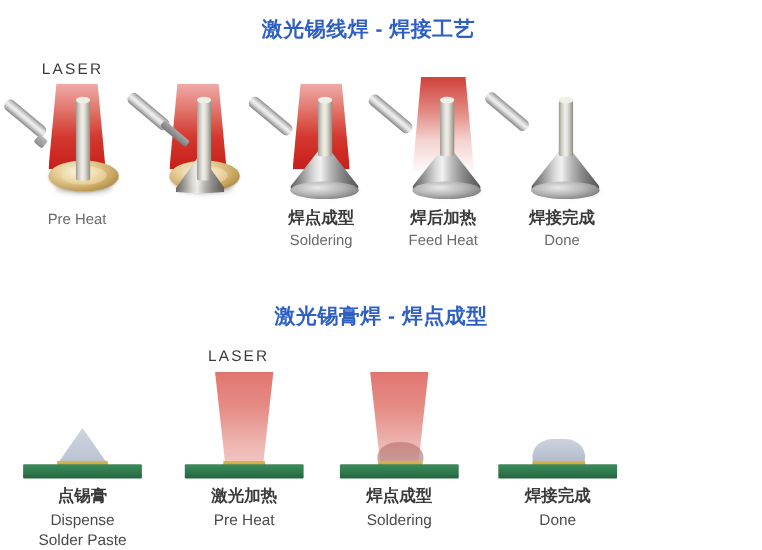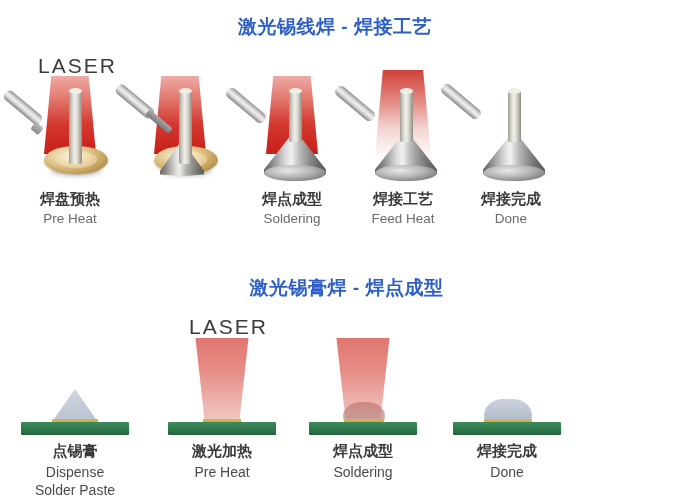--- a/index.html
+++ b/index.html
@@ -47,21 +47,21 @@
   .wire-art {
     position: absolute;
     top: 0; left: 0;
     width: 112px;
     height: 140px;
   }
 
   .laser-word {
     position: absolute;
     color: #3b3b3b;
-    font-size: 21px;
+    font-size: 14px;
     letter-spacing: 2px;
     white-space: nowrap;
     font-family: "Liberation Sans", "DejaVu Sans", sans-serif;
   }
 
   
   .beam {
     position: absolute;
     clip-path: polygon(14% 0%, 86% 0%, 100% 100%, 0% 100%);
   }
@@ -262,21 +262,20 @@
         <div class="beam beam-normal" style="left:30px; top:28px; width:52px; height:78px;"></div>
         <div class="cone-shadow" style="left:36px; top:118px; width:52px; height:11px;"></div>
         <div class="pad-ellipse" style="left:30px; top:98px; width:64px; height:28px;"></div>
         <div class="pad-inner" style="left:41px; top:103px; width:42px; height:17px;"></div>
         <div class="pin" style="left:55px; top:42px; width:13px; height:74px;"></div>
         <div class="pin-cap" style="left:55px; top:40px; width:13px; height:6px;"></div>
         <div class="feeder" style="left:-14px; top:54px; width:46px; height:11px; transform:rotate(40deg);"></div>
         <div class="feeder-tip" style="left:18px; top:76px; width:10px; height:9px; transform:rotate(40deg); border-radius:2px;"></div>
       </div>
       <div class="caption" style="top:142px; left:0;">
-        <span class="cap-cn">焊盘预热</span>
         <span class="cap-en">Pre Heat</span>
       </div>
     </div>
 
     <div class="wire-stage" style="left:124px;">
       <div class="wire-art">
         <div class="beam beam-normal" style="left:30px; top:28px; width:52px; height:78px;"></div>
         <div class="cone-shadow" style="left:36px; top:118px; width:52px; height:11px;"></div>
         <div class="pad-ellipse" style="left:30px; top:98px; width:64px; height:28px;"></div>
         <div class="pad-inner" style="left:41px; top:103px; width:42px; height:17px;"></div>
@@ -310,21 +309,21 @@
       <div class="wire-art">
         <div class="beam beam-post" style="left:28px; top:22px; width:56px; height:86px;"></div>
         <div class="cone-shadow" style="left:32px; top:120px; width:58px; height:11px;"></div>
         <div class="cone" style="left:28px; top:82px; width:62px; height:46px;"></div>
         <div class="cone-base" style="left:28px; top:117px; width:62px; height:16px;"></div>
         <div class="pin" style="left:53px; top:42px; width:13px; height:52px;"></div>
         <div class="pin-cap" style="left:53px; top:40px; width:13px; height:6px;"></div>
         <div class="feeder" style="left:-16px; top:50px; width:48px; height:11px; transform:rotate(40deg);"></div>
       </div>
       <div class="caption" style="top:142px; left:0;">
-        <span class="cap-cn">焊接工艺</span>
+        <span class="cap-cn">焊后加热</span>
         <span class="cap-en">Feed Heat</span>
       </div>
     </div>
 
     <div class="wire-stage" style="left:455px;">
       <div class="wire-art">
         <div class="cone-shadow" style="left:32px; top:120px; width:58px; height:11px;"></div>
         <div class="cone" style="left:28px; top:82px; width:62px; height:46px;"></div>
         <div class="cone-base" style="left:28px; top:117px; width:62px; height:16px;"></div>
         <div class="pin" style="left:53px; top:42px; width:13px; height:52px;"></div>

